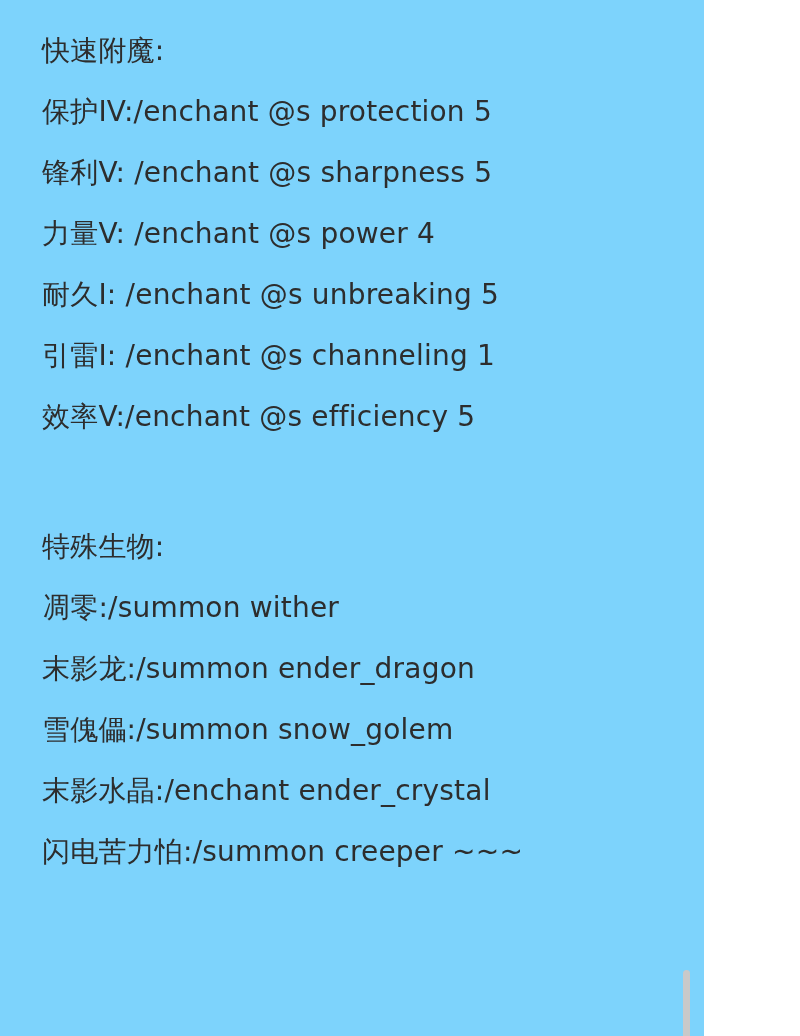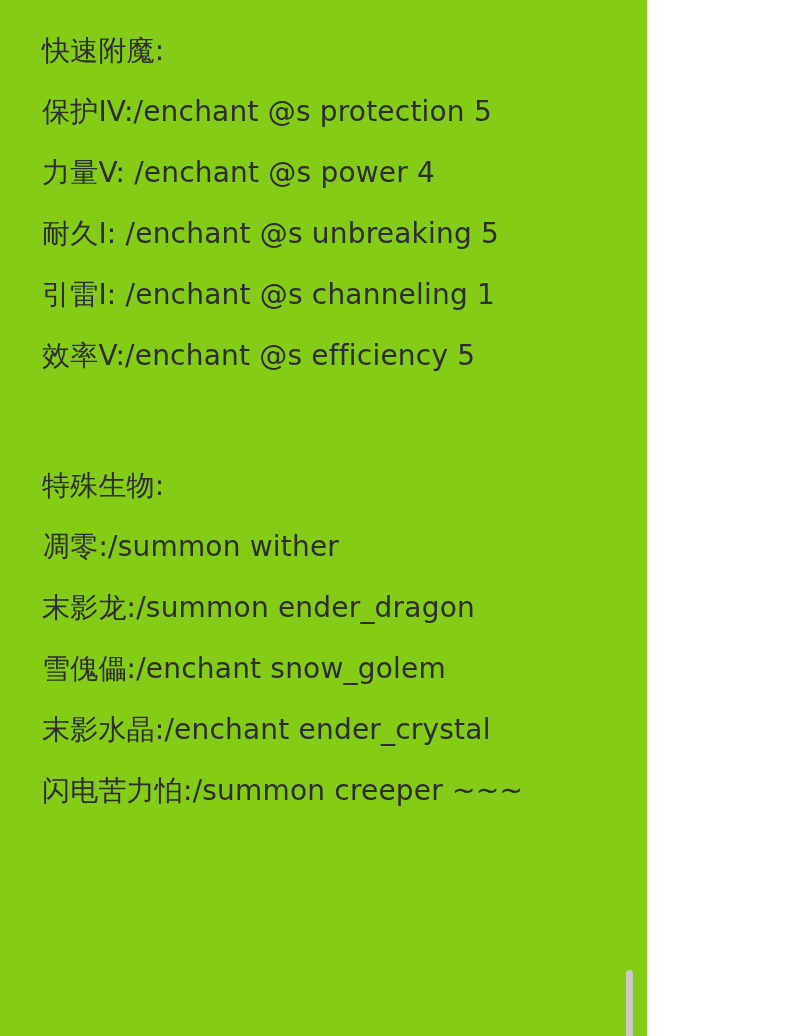--- a/index.html
+++ b/index.html
@@ -5,23 +5,23 @@
   html, body {
     margin: 0;
     padding: 0;
     width: 800px;
     height: 1036px;
     background: #ffffff;
     overflow: hidden;
   }
   .page {
     position: relative;
-    width: 647px;
+    width: 704px;
     height: 1036px;
-    background: #84cc16;
+    background: #7dd3fc;
     font-family: "DejaVu Sans", "Liberation Sans", sans-serif;
     color: #2d2d2d;
   }
   .content {
     position: absolute;
     top: 20px;
     left: 42px;
     right: 30px;
   }
   .line {
@@ -45,30 +45,31 @@
   }
 </style>
 </head>
 <body>
 
 <div class="page">
   <div class="content">
 
     <div class="line">快速附魔:</div>
     <div class="line">保护IV:/enchant @s protection 5</div>
+    <div class="line">锋利V: /enchant @s sharpness 5</div>
     <div class="line">力量V: /enchant @s power 4</div>
     <div class="line">耐久I: /enchant @s unbreaking 5</div>
     <div class="line">引雷I: /enchant @s channeling 1</div>
     <div class="line">效率V:/enchant @s efficiency 5</div>
 
     <div class="section-gap"></div>
 
     <div class="line">特殊生物:</div>
     <div class="line">凋零:/summon wither</div>
     <div class="line">末影龙:/summon ender_dragon</div>
-    <div class="line">雪傀儡:/enchant snow_golem</div>
+    <div class="line">雪傀儡:/summon snow_golem</div>
     <div class="line">末影水晶:/enchant ender_crystal</div>
     <div class="line">闪电苦力怕:/summon creeper ~~~</div>
 
   </div>
 
   <div class="scrollbar-thumb"></div>
 </div>
 
 </body></html>

